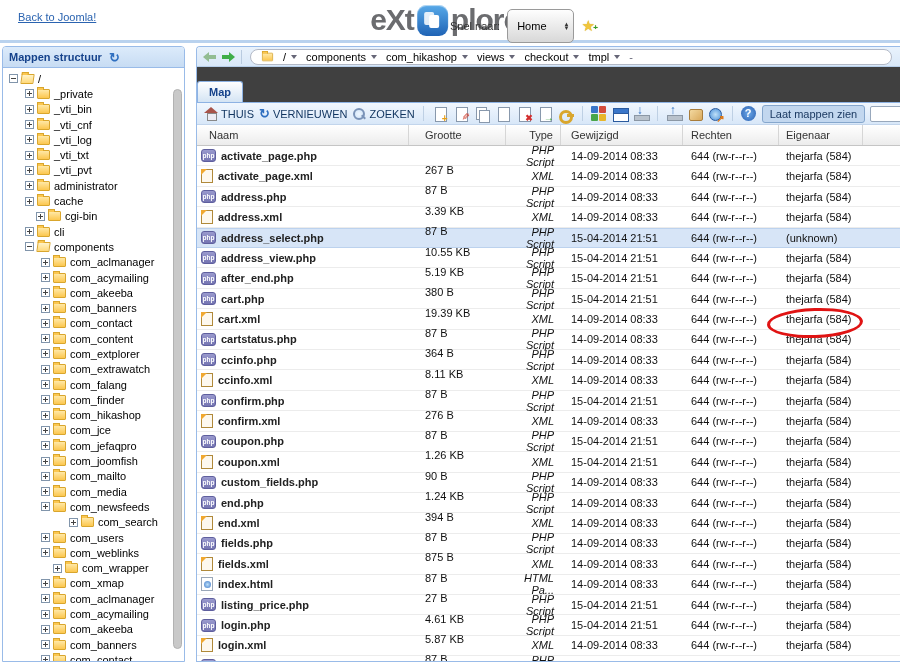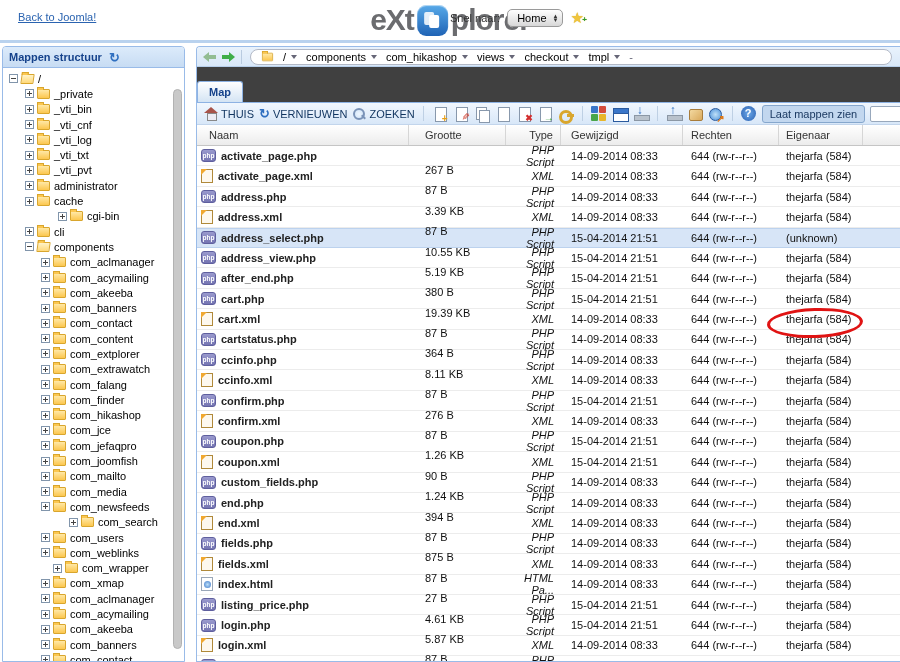--- a/index.html
+++ b/index.html
@@ -12,22 +12,22 @@
   .back-link { position:absolute; left:18px; top:11px; color:#2a63b0; text-decoration:underline; cursor:pointer; }
   .logo { position:absolute; left:50%; transform:translateX(-50%); top:3px; display:flex; align-items:center; gap:3px; }
   .logo-txt { font-size:30px; font-weight:bold; color:#6b6c6f; letter-spacing:-1px; }
   .logo-badge { width:31px; height:31px; border-radius:9px; background:linear-gradient(#58aae9,#1f63b5);
     position:relative; box-shadow:inset 0 1px 1px rgba(255,255,255,.6); }
   .logo-badge .pg1,.logo-badge .pg2 { position:absolute; width:10px; height:13px; background:#fff; border-radius:2px; }
   .logo-badge .pg1 { left:7px; top:7px; opacity:.85; }
   .logo-badge .pg2 { left:12px; top:10px; }
   .quicknav { position:absolute; left:450px; top:9px; display:flex; align-items:center; gap:7px; }
   .qn-label { color:#333; }
-  .mac-select { display:flex; align-items:center; height:18px; border:1px solid #9a9a9a; border-radius:5px;
-    background:linear-gradient(#fefefe,#d8d8d8); padding:0 4px 0 9px; gap:6px; cursor:pointer; }
+  .mac-select { display:flex; align-items:center; height:34px; border:1px solid #9a9a9a; border-radius:5px;
+    background:linear-gradient(#fefefe,#d8d8d8); padding:0 4px 0 9px; gap:17px; cursor:pointer; }
   .mac-select .arrs { display:flex; flex-direction:column; line-height:4px; font-size:6px; color:#333; }
   .star-icon { position:relative; color:#f0c53c; font-size:15px; line-height:14px; cursor:pointer;
     text-shadow:0 0 1px #caa52c; }
   .star-icon i { position:absolute; right:-3px; bottom:-2px; font-style:normal; font-size:8px; font-weight:bold; color:#2e9e2e; }
 
   
   .tree-panel { position:absolute; left:2px; top:46px; width:183px; height:616px;
     border:1px solid #99bbe8; border-radius:4px 4px 0 0; background:#fff; }
   .tree-header { height:21px; display:flex; align-items:center; gap:7px; padding:0 6px;
     background:linear-gradient(#dcebfb,#c7dcf3); border-bottom:1px solid #99bbe8;
@@ -212,21 +212,21 @@
       <div class="tree-row" style="margin-left: 22px;">
         <span class="expander plus"></span>
         <span class="folder"></span>
         <span class="tree-label">administrator</span>
       </div>
       <div class="tree-row" style="margin-left: 22px;">
         <span class="expander plus"></span>
         <span class="folder"></span>
         <span class="tree-label">cache</span>
       </div>
-      <div class="tree-row" style="margin-left: 22px; padding-left: 33px;">
+      <div class="tree-row" style=" padding-left: 33px;">
         <span class="expander plus"></span>
         <span class="folder"></span>
         <span class="tree-label">cgi-bin</span>
       </div>
       <div class="tree-row" style="margin-left: 22px;">
         <span class="expander plus"></span>
         <span class="folder"></span>
         <span class="tree-label">cli</span>
       </div>
       <div class="tree-row" style="margin-left: 22px;">

